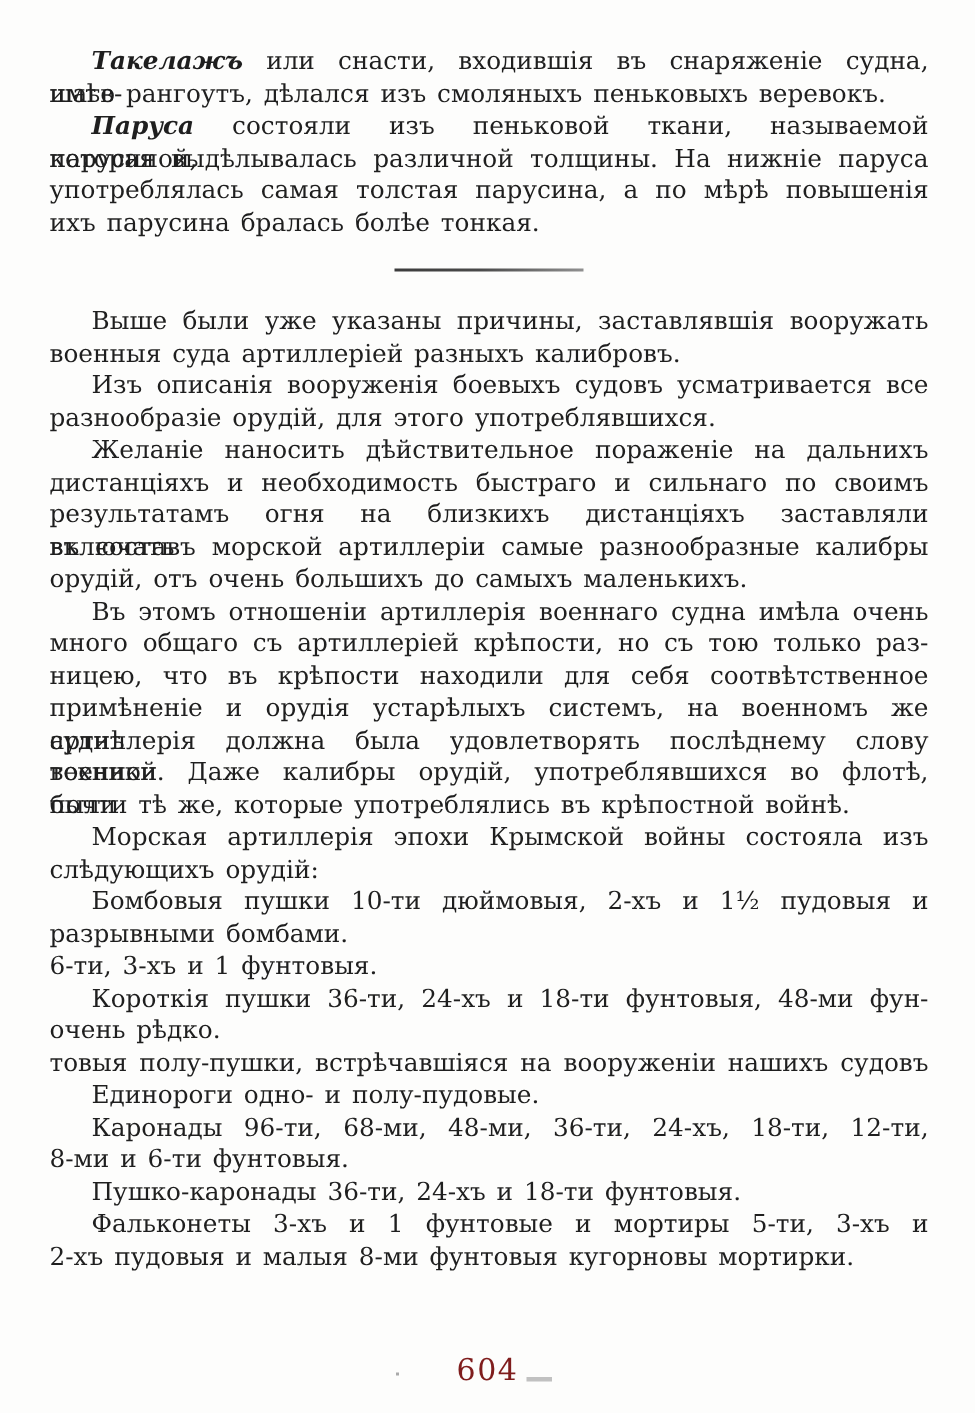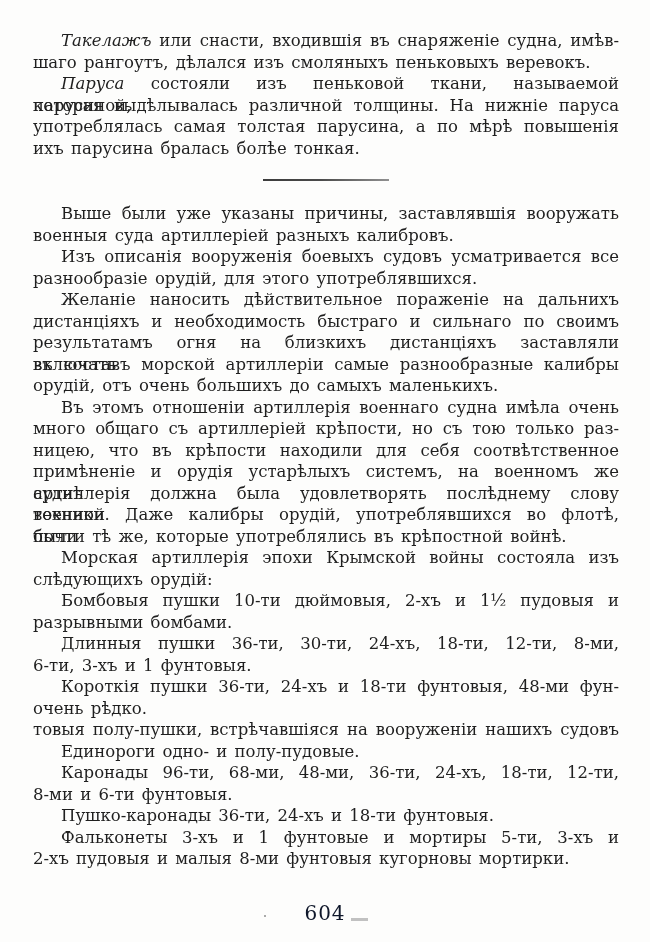--- a/index.html
+++ b/index.html
@@ -29,36 +29,36 @@
   .line {
     display: block;
     height: 21.5px;
     white-space: normal;
     text-align: justify;
     text-justify: inter-word;
   }
   .line.just { text-align-last: justify; }
   .line.left { text-align-last: left; }
   .line.indent { text-indent: 28px; }
-  .ital { font-style: italic; }
+  .ital { font-style: italic; font-weight: bold; }
   .divider {
     width: 126px;
     height: 2px;
     margin: 20px auto 22px auto;
     background: linear-gradient(to right, #3c3c3c 0%, #4a4a4a 45%, #909090 100%);
   }
   .page-footer {
     position: absolute;
     left: 0;
     right: 0;
     top: 901px;
     height: 30px;
     text-align: center;
     font-size: 20px;
-    color: #0f172a;
+    color: #7f1d1d;
   }
   .page-number {
     display: inline-block;
     letter-spacing: 1px;
   }
   .artifact-dash {
     position: absolute;
     left: 351px;
     top: 17px;
     width: 17px;
@@ -118,21 +118,20 @@
       </div>
       <div class="para">
         <div class="line just indent"><span>Морская артиллерія эпохи Крымской войны состояла изъ</span></div>
         <div class="line left"><span>слѣдующихъ орудій:</span></div>
       </div>
       <div class="para">
         <div class="line just indent"><span>Бомбовыя пушки 10-ти дюймовыя, 2-хъ и 1½ пудовыя и</span></div>
         <div class="line left"><span>разрывными бомбами.</span></div>
       </div>
       <div class="para">
-        <div class="line just indent"><span>Длинныя пушки 36-ти, 30-ти, 24-хъ, 18-ти, 12-ти, 8-ми,</span></div>
         <div class="line left"><span>6-ти, 3-хъ и 1 фунтовыя.</span></div>
       </div>
       <div class="para">
         <div class="line just indent"><span>Короткія пушки 36-ти, 24-хъ и 18-ти фунтовыя, 48-ми фун-</span></div>
         <div class="line left"><span>очень рѣдко.</span></div>
         <div class="line just"><span>товыя полу-пушки, встрѣчавшіяся на вооруженіи нашихъ судовъ</span></div>
       </div>
       <div class="para">
         <div class="line left indent"><span>Единороги одно- и полу-пудовые.</span></div>
       </div>

